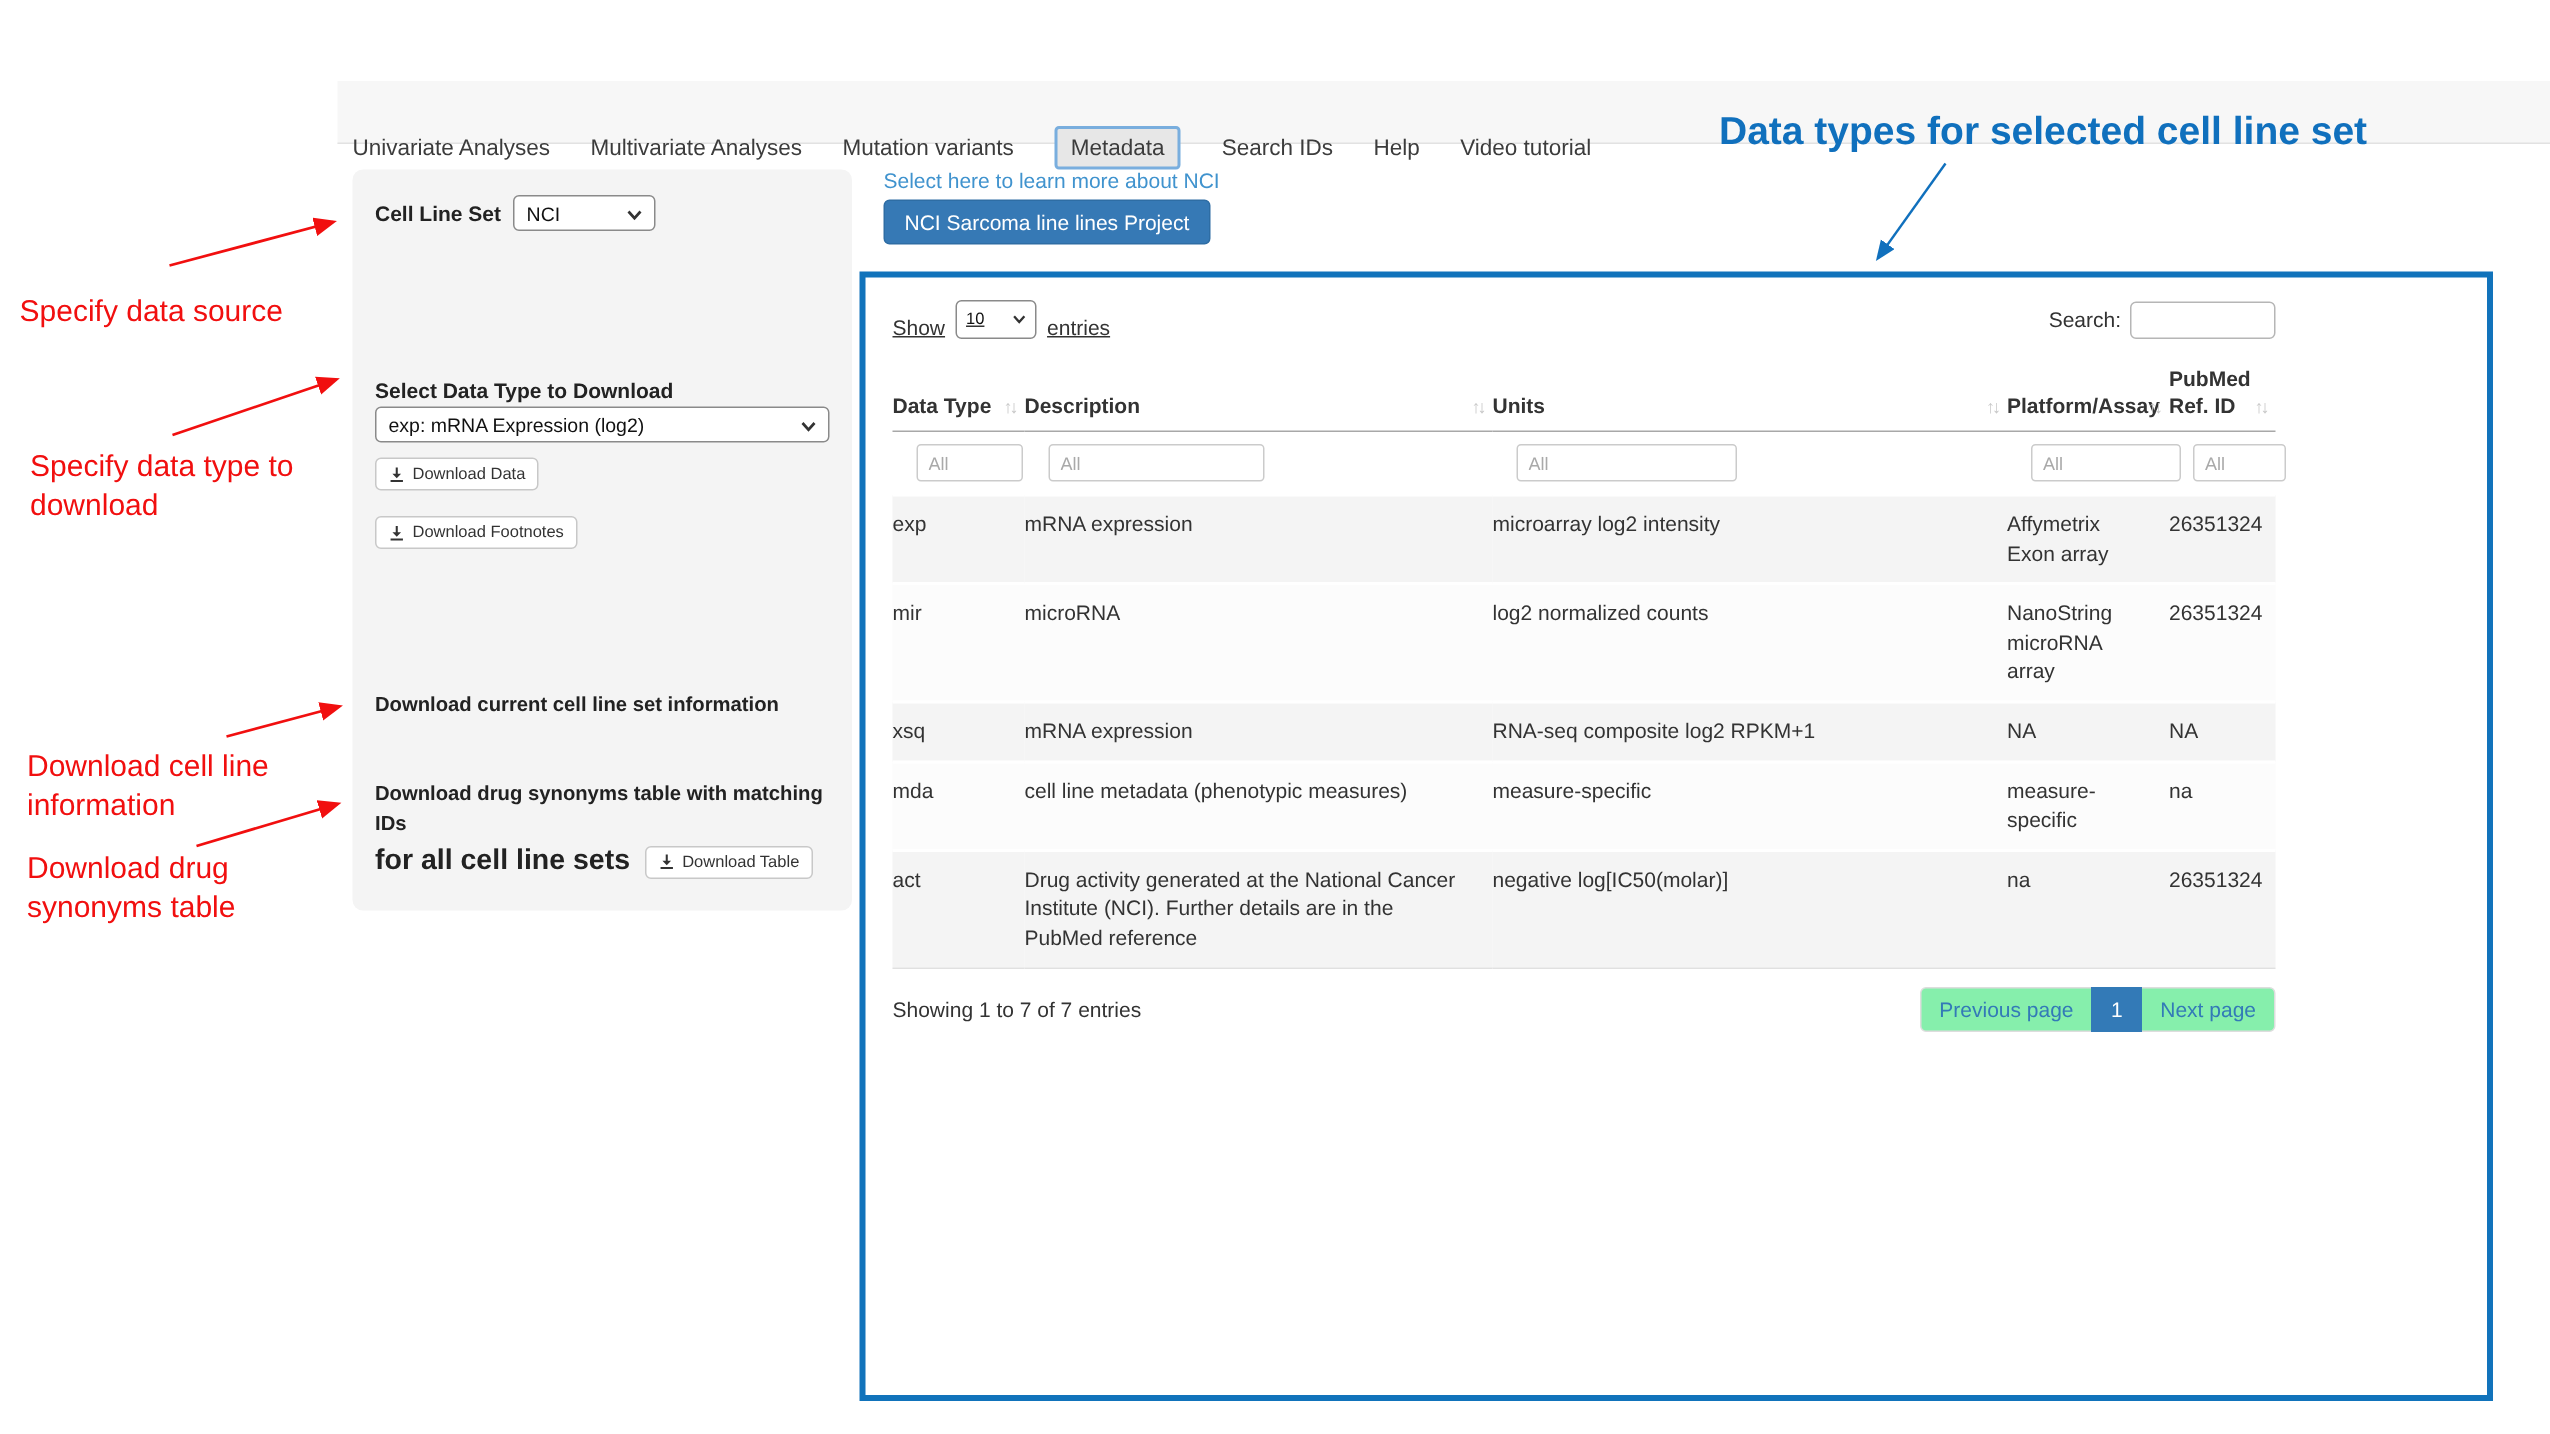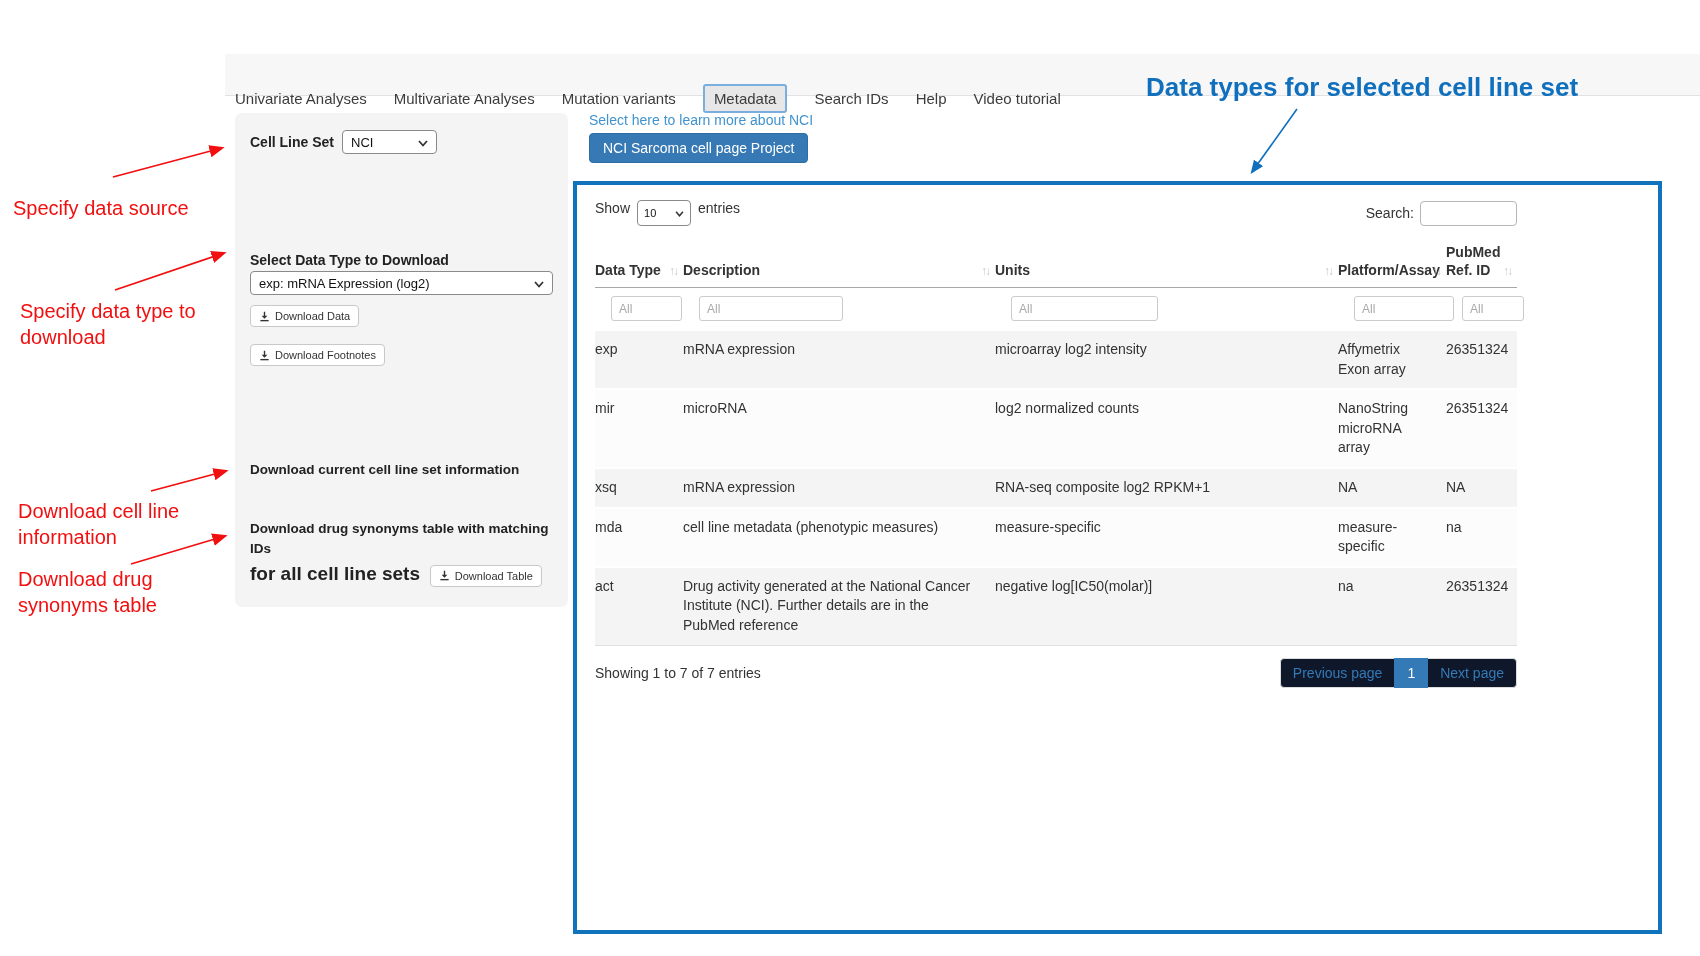--- a/index.html
+++ b/index.html
@@ -43,21 +43,21 @@
     padding:0 13px;font-size:14px;cursor:pointer;font-family:"Liberation Sans",sans-serif;
   }
   
   .bluebox{
     position:absolute;left:573px;top:181px;width:1089px;height:753px;
     box-sizing:border-box;border:4px solid #1173bb;background:#fff;
     padding:15px 18px;
   }
   .tablewrap{width:922px;}
   .controls{display:flex;justify-content:space-between;align-items:center;margin-bottom:12px;font-size:14px;color:#333;}
-  .show-group{display:flex;align-items:flex-start;gap:7px;}
+  .show-group{display:flex;align-items:flex-end;gap:7px;text-decoration:underline;}
   .show-sel{height:26px;width:54px;font-size:11px;padding:2px 6px;}
   .search-group{display:flex;align-items:center;gap:6px;}
   .search-input{width:97px;height:25px;border:1px solid #b6b6b6;border-radius:4px;box-sizing:border-box;padding:2px 6px;font-size:13px;}
   table.dt{width:922px;border-collapse:collapse;table-layout:fixed;font-size:14px;color:#333;}
   table.dt th{
     text-align:left;vertical-align:bottom;font-weight:bold;
     padding:6px 22px 8px 0;border-bottom:1px solid #a8a8a8;position:relative;line-height:1.25;
   }
   .sort{position:absolute;right:6px;bottom:8px;color:#c9c9c9;font-size:12px;letter-spacing:-2px;cursor:pointer;}
   tr.filter-row td{padding:8px 14px 8px 16px;background:#fff;}
@@ -71,21 +71,21 @@
   tr.filter-row td:nth-child(3) input{width:147px;}
   tr.filter-row td:nth-child(4) input{width:100px;}
   tr.filter-row td:nth-child(5) input{width:62px;}
   tbody.dt-body td{padding:9px 14px 9px 0;vertical-align:top;line-height:1.4;}
   tbody.dt-body tr{border-top:2px solid #fff;}
   tbody.dt-body tr:nth-child(odd){background:#f4f4f4;}
   tbody.dt-body tr:nth-child(even){background:#fcfcfc;}
   tbody.dt-body tr:last-child{border-bottom:1px solid #e0e0e0;}
   .tfooter{display:flex;justify-content:space-between;align-items:center;width:922px;margin-top:12px;font-size:14px;color:#333;}
   .pager{display:flex;}
-  .pg{border:1px solid #ddd;background:#0f172a;color:#337ab7;padding:6px 12px;font-size:14px;cursor:pointer;user-select:none;}
+  .pg{border:1px solid #ddd;background:#86efac;color:#337ab7;padding:6px 12px;font-size:14px;cursor:pointer;user-select:none;}
   .pg.prev{border-radius:4px 0 0 4px;}
   .pg.next{border-radius:0 4px 4px 0;}
   .pg.cur{background:#337ab7;border-color:#337ab7;color:#fff;margin:0 -1px;position:relative;z-index:1;}
   
   .red-note{position:absolute;font-weight:normal;font-size:20px;line-height:1.3;}
   .blue-note{position:absolute;left:1112px;top:72px;font-size:26px;font-weight:bold;white-space:nowrap;}
   .overlay{position:absolute;left:0;top:0;width:1700px;height:956px;pointer-events:none;}
 </style>
 </head>
 <body>
@@ -158,21 +158,21 @@
             <path d="M7 1h2v6h3.2L8 11.4 3.8 7H7z" fill="#333"></path>
             <path d="M2 13h12v2H2z" fill="#333"></path>
           </svg>
         </span>
       <span>Download Table</span>
     </button>
   </div>
 </div>
 
 <a class="learn-link">Select here to learn more about NCI</a>
-<button class="btn-primary">NCI Sarcoma cell page Project</button>
+<button class="btn-primary">NCI Sarcoma line lines Project</button>
 
 <div class="bluebox">
   <div class="tablewrap">
     <div class="controls">
       <div class="show-group">
         <span>Show</span>
         <span class="fsel show-sel">
           <span>10</span>
           <span><svg width="9" height="6" viewBox="0 0 10 7">
                 <polyline points="1,1 5,5.5 9,1" fill="none" stroke="#333" stroke-width="1.8"></polyline>

